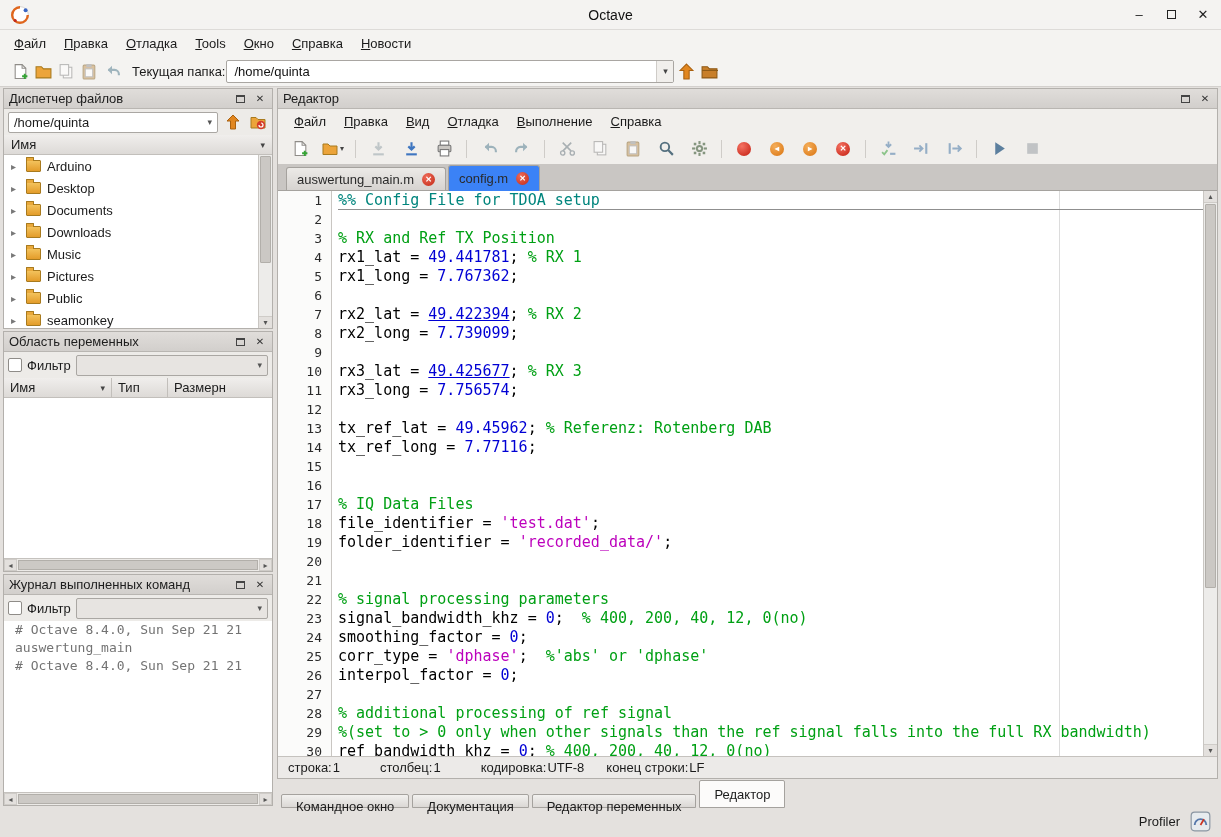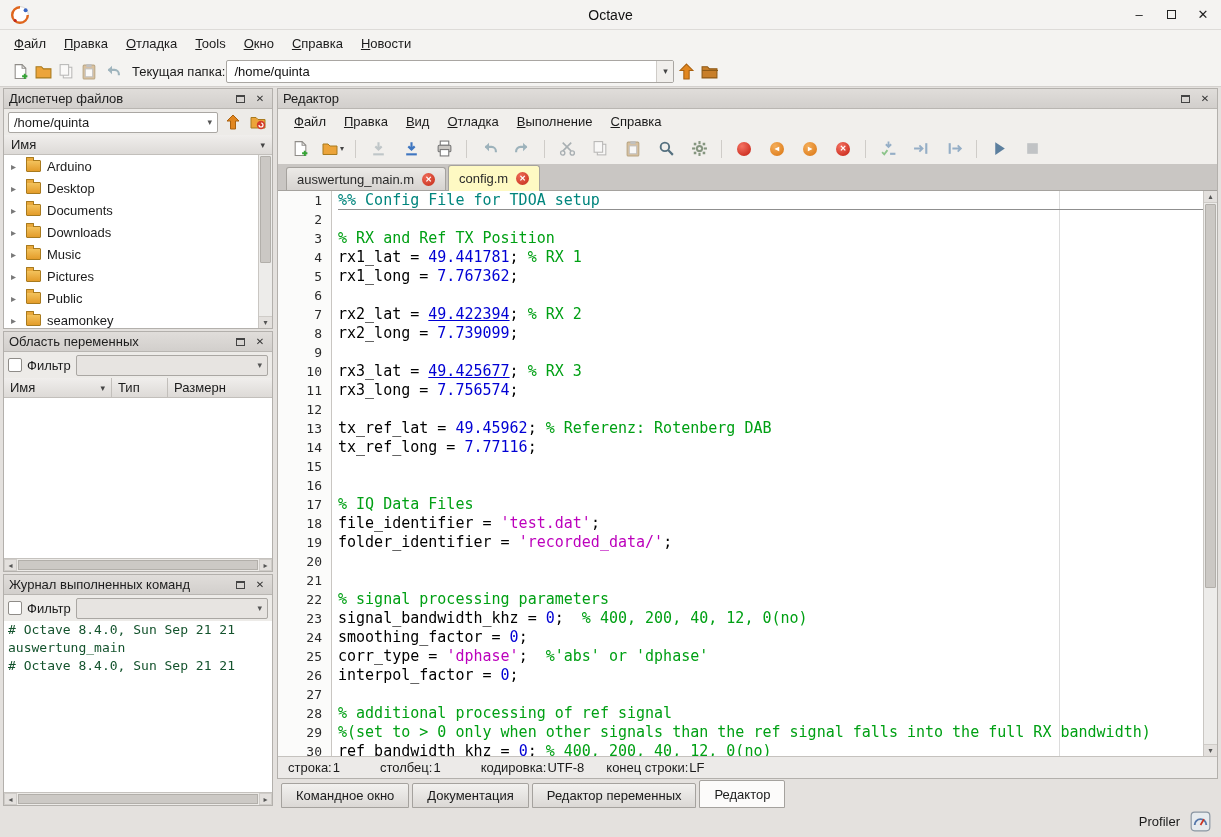--- a/index.html
+++ b/index.html
@@ -63,50 +63,50 @@
 
   .ws-cols{flex:0 0 20px;display:flex;background:linear-gradient(#f0eeec,#dddad7);border-bottom:1px solid #c2bfbb}
   .ws-col{display:flex;align-items:center;padding:0 6px;border-right:1px solid #c2bfbb;overflow:hidden;white-space:nowrap}
   .ws-col:nth-child(1){width:108px}
   .ws-col:nth-child(2){width:56px}
   .ws-col:nth-child(3){flex:1;border-right:none}
   .panel-body{flex:1;background:#fff;overflow:hidden}
   .hscroll{flex:0 0 13px;border-top:1px solid #c5c2be;background:#eceae7;display:flex;align-items:stretch}
   .harrow{width:13px;display:flex;align-items:center;justify-content:center;font-size:8px;color:#555;background:#e3e0dd;border:1px solid #cfccc8}
   .hthumb{flex:1;background:#ccc9c5;border:1px solid #b2afaa;margin:1px}
-  .hist-entry{font:13px/18px "DejaVu Sans Mono",monospace;padding:0 4px;white-space:nowrap;color:#14532d}
+  .hist-entry{font:13px/18px "DejaVu Sans Mono",monospace;padding:0 11px;white-space:nowrap;color:#737373}
 
   
   .editor-panel{position:absolute;top:88px;left:277px;right:3px;height:691px;display:flex;flex-direction:column;border:1px solid #b3b0ac;background:#f1efec}
   .ed-menubar{flex:0 0 24px;display:flex;align-items:center;padding:0 7px;background:#f1efec}
   .ed-toolbar{flex:0 0 31px;display:flex;align-items:center;padding:0 11px;gap:11px;background:#f1efec}
   .tsep{width:1px;height:18px;background:#cfccc8;flex:0 0 auto}
   .mini-drop{font-size:8px;color:#444;margin-left:2px}
   .bp-circle{width:14px;height:14px;border-radius:50%;display:flex;align-items:center;justify-content:center;color:#fff;font-size:8px;font-weight:bold}
   .bp-red{background:radial-gradient(circle at 35% 30%,#f57263,#c21d0f)}
   .bp-orange{background:radial-gradient(circle at 35% 30%,#f5ae5a,#d9730f)}
   .ed-tabbar{flex:0 0 27px;display:flex;align-items:flex-end;gap:2px;padding-left:8px;background:#c9c6c3;border-bottom:1px solid #a5a29e}
   .ed-tab{display:flex;align-items:center;gap:8px;height:23px;padding:0 10px;border:1px solid #a5a29e;border-bottom:none;border-radius:3px 3px 0 0;background:linear-gradient(#eceae7,#d6d3d0);color:#2a2a2a;white-space:nowrap}
-  .ed-tab.active{background:#fef9c3;height:26px;margin-bottom:-1px;z-index:1}
+  .ed-tab.active{background:#3b82f6;height:26px;margin-bottom:-1px;z-index:1}
   .tab-close{width:13px;height:13px;border-radius:50%;background:radial-gradient(circle at 35% 30%,#ef6a58,#c22a16);color:#fff;font-size:8px;line-height:13px;text-align:center;font-weight:bold}
   .code-wrap{flex:1;display:flex;background:#fff;overflow:hidden}
   .gutter{flex:0 0 54px;background:#fbfbfa;border-right:1px solid #c9c6c2;overflow:hidden}
   .ln{height:19px;font:13px/19px "DejaVu Sans Mono",monospace;text-align:right;padding-right:9px;color:#2b2b2b}
   .code{flex:1;position:relative;padding-left:6px;font:15px/19px "DejaVu Sans Mono",monospace;overflow:hidden}
   .code::after{content:"";position:absolute;left:727px;top:0;bottom:0;width:1px;background:#dcdcdc}
   .code-line{height:19px;white-space:pre;position:relative;z-index:1}
   .code-line.sect{box-shadow:inset 0 -1px 0 #8f8f8f}
   .ed-vscroll{flex:0 0 14px;background:#edecea;border-left:1px solid #c9c6c2;display:flex;flex-direction:column}
   .ed-vscroll .vthumb{flex:0 0 68%}
   .statusbar{flex:0 0 22px;display:flex;align-items:center;gap:40px;padding:0 10px;background:#eceae8;border-top:1px solid #c5c2be}
   .sb-group{display:flex;gap:1px;white-space:nowrap}
 
   
   .view-tabs{position:absolute;left:281px;top:780px;height:28px;display:flex;gap:3px;align-items:flex-end}
-  .view-tab{padding:4px 14px 5px;border:1px solid #a5a29e;background:linear-gradient(#f2f1ef,#dbd8d5);border-radius:2px 2px 0 0;height:25px;white-space:nowrap}
+  .view-tab{padding:4px 14px 5px;border:1px solid #a5a29e;background:linear-gradient(#f2f1ef,#dbd8d5);border-radius:2px 2px 0 0;height:14px;white-space:nowrap}
   .view-tab.active{background:#fcfbfa;height:28px;padding-top:6px}
   .profiler{position:absolute;right:10px;top:811px;display:flex;align-items:center;gap:10px}
   .prof-icon{width:21px;height:21px;display:flex}
 </style>
 </head>
 <body>
 
 <div id="window">
 
   <div class="titlebar">

